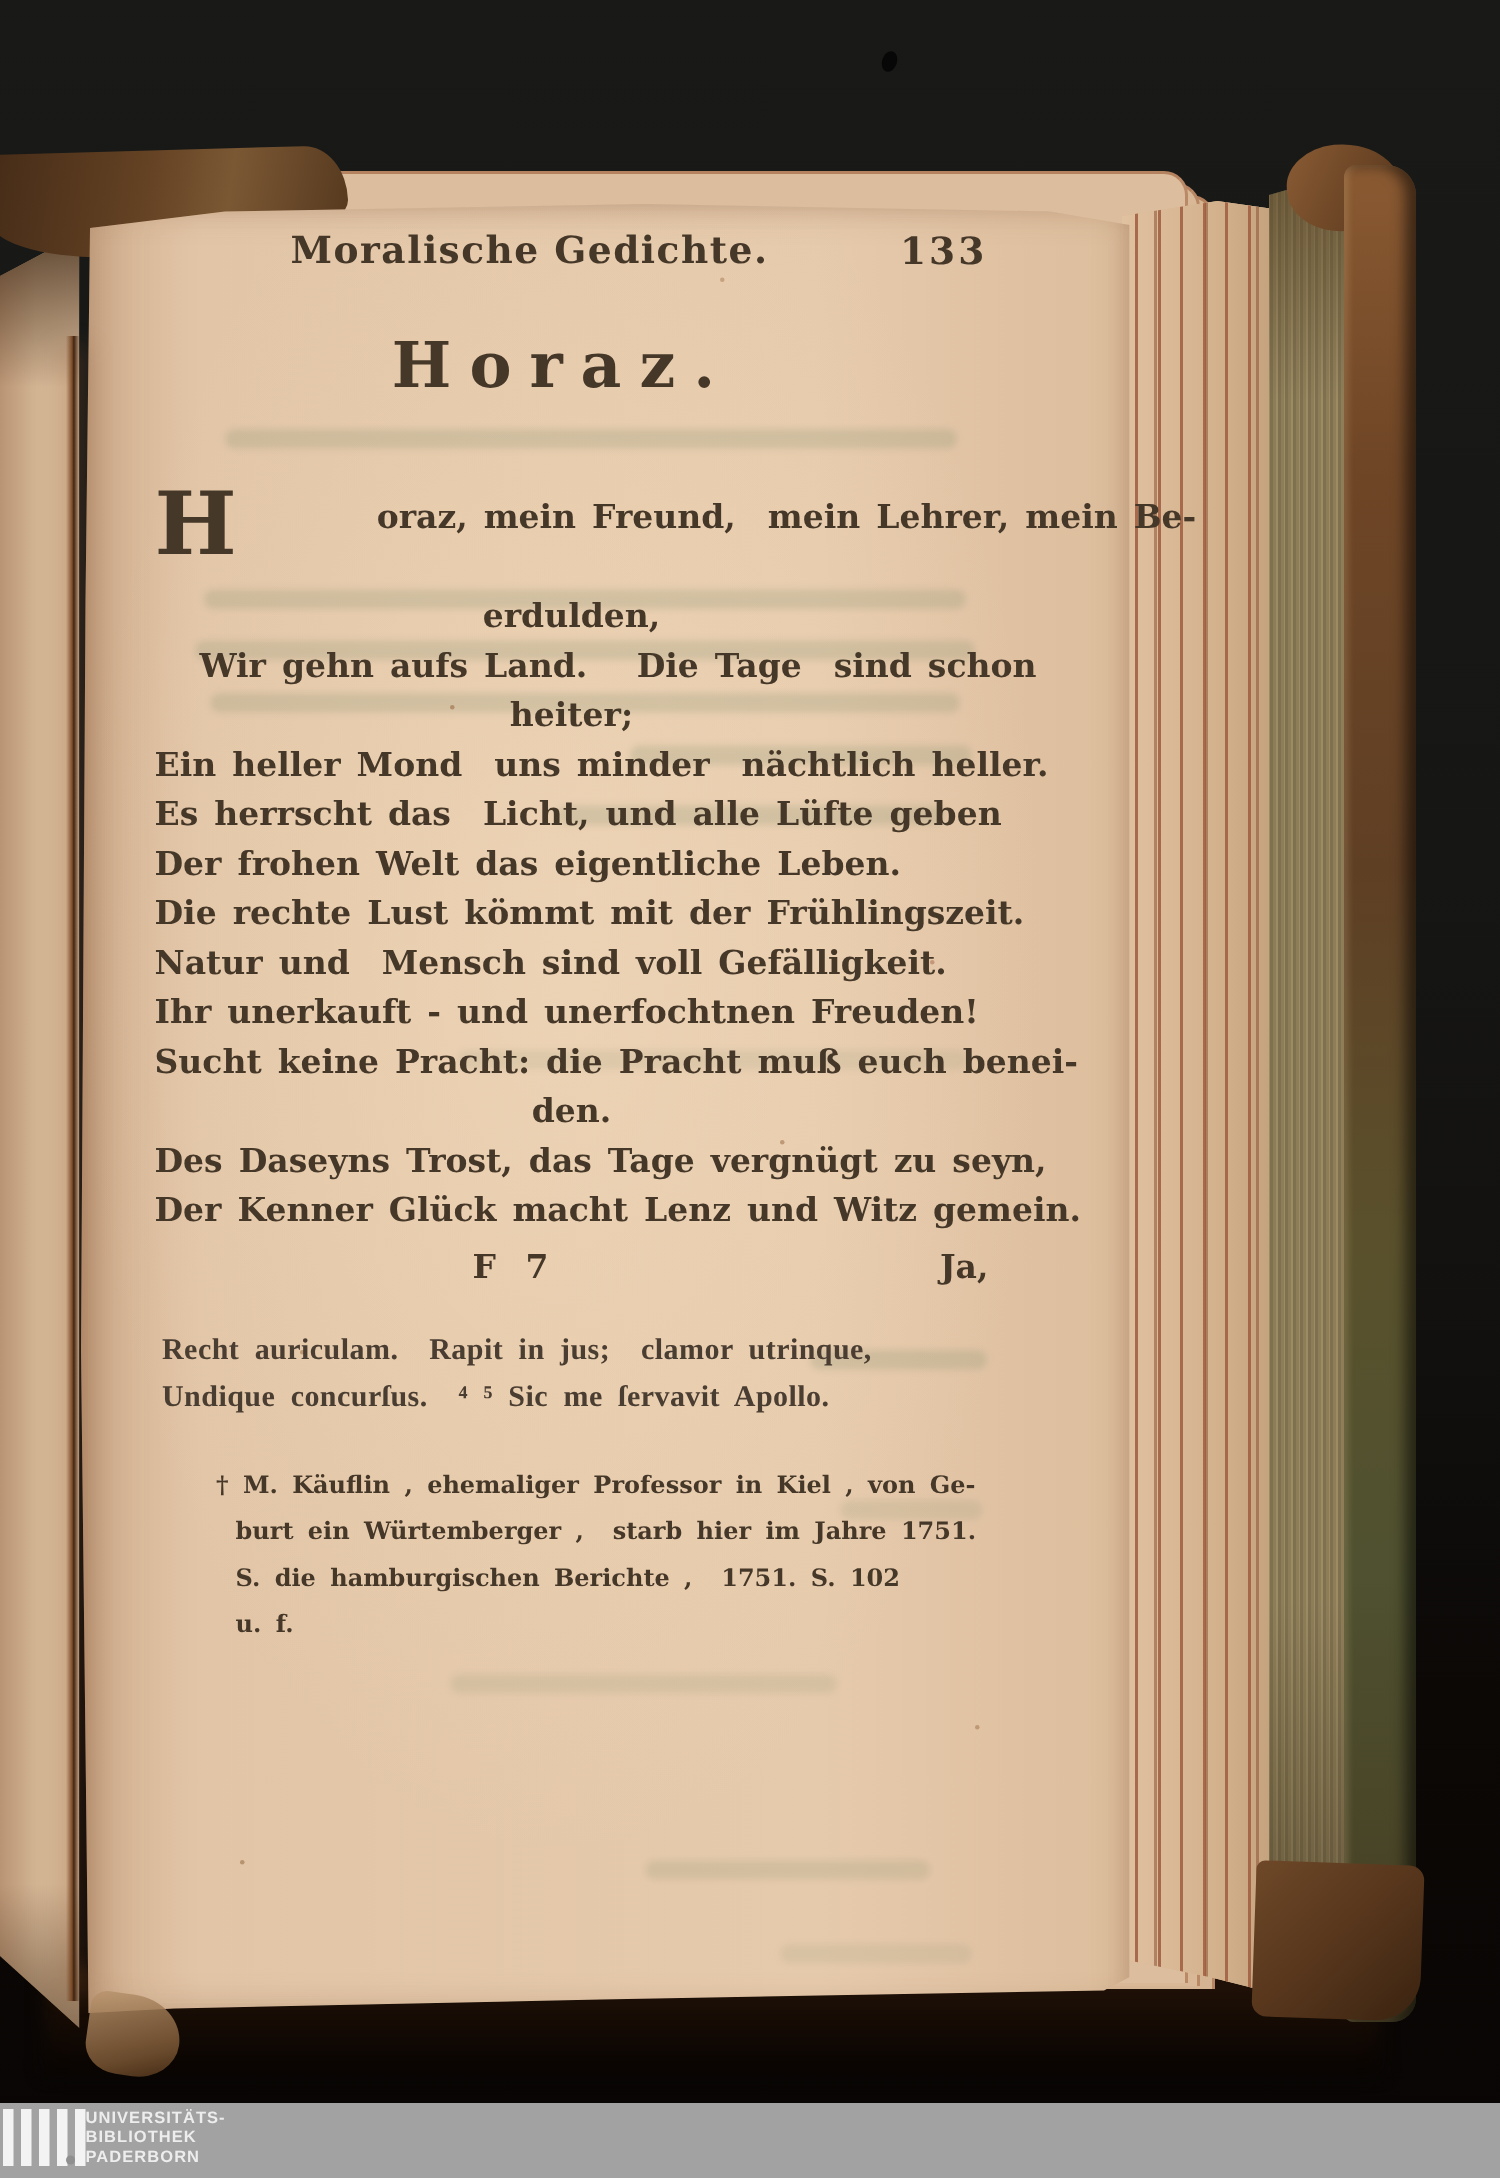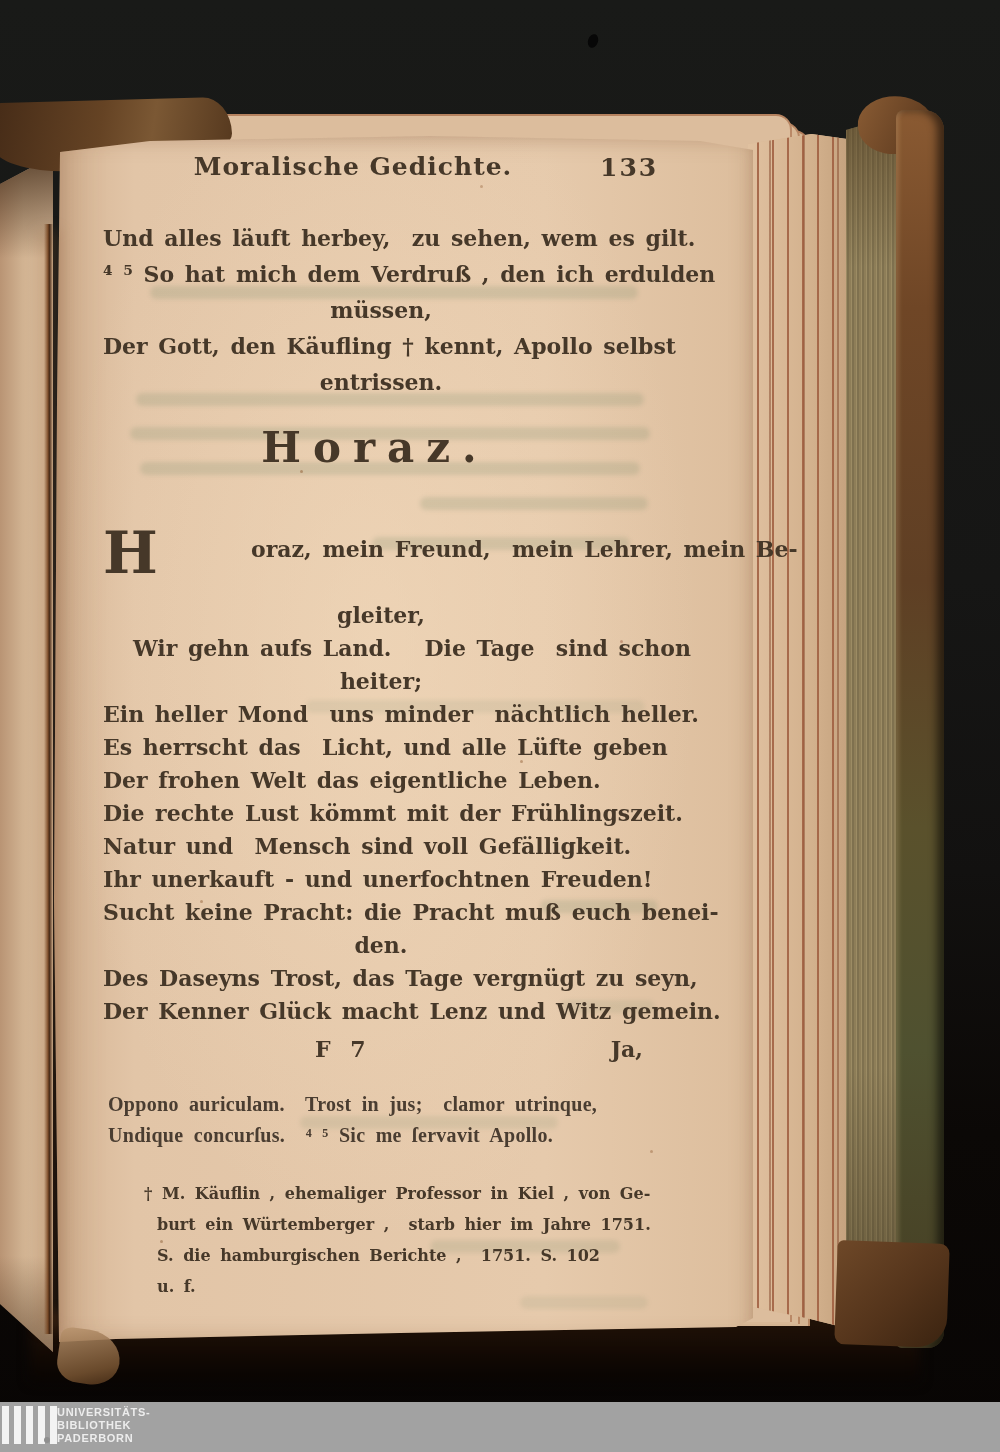--- a/index.html
+++ b/index.html
@@ -73,21 +73,21 @@
   .pagenum{position:absolute;left:497px;top:1px;letter-spacing:2px;}
   .intro{margin-top:24px;}
   .intro .tline{line-height:36px;}
   .poem-title{margin-top:22px;text-align:center;font-size:42px;line-height:52px;font-weight:bold;letter-spacing:12px;
     transform:translateX(-6px);}
   .poem{margin-top:26px;}
   .drop-line{line-height:33px;font-size:22px;font-weight:bold;word-spacing:3px;white-space:pre;}
   .drop-cap{float:left;font-size:58px;line-height:44px;margin:-2px 8px 0 0;font-weight:bold;}
   .sig-row{position:relative;height:33px;margin-top:8px;font-size:22px;font-weight:bold;}
   .sig-mark{position:absolute;left:212px;letter-spacing:6px;}
-  .catchword{position:absolute;right:16px;text-align:center;}
+  .catchword{position:absolute;right:0;text-align:center;}
   .fn-la{margin:20px 0 0 5px;font-family:"Liberation Serif",serif;color:#4a3d31;}
   .fn-la .tline{font-size:20px;line-height:31px;font-weight:bold;word-spacing:5px;letter-spacing:.3px;}
   .fn-de{margin-top:27px;}
   .fn-de .tline{font-size:16px;line-height:31px;margin-left:54px;word-spacing:4px;}
   .fn-de .first{margin-left:41px;}
   
   .band{position:absolute;left:0;top:1402px;width:1000px;height:50px;background:#a2a2a2;
     font-family:"Liberation Sans",sans-serif;}
   .bars{position:absolute;left:2px;top:4px;height:38px;}
   .bars span{display:inline-block;width:7px;height:38px;background:#f3f3f3;margin-right:5px;vertical-align:top;}
@@ -135,38 +135,30 @@
 
   <div class="speck"></div>
   <div class="top-speck"></div>
 
   <div class="col">
     <div class="header-row">
       <div class="running-title">Moralische Gedichte.</div>
       <div class="pagenum">133</div>
     </div>
 
-    <div class="intro">
-
-    <div class="tline">Und alles läuft herbey,  zu sehen, wem es gilt.</div>
-        <div class="tline">⁴ ⁵ So hat mich dem Verdruß , den ich erdulden</div>
-        <div class="tline c">müssen,</div>
-        <div class="tline">Der Gott, den Käufling † kennt, Apollo selbst</div>
-        <div class="tline c">entrissen.</div>
-      </div>
 
     <div class="poem-title">Horaz.</div>
 
     <div class="poem">
       <div class="drop-line">
         <span class="drop-cap">H</span><span>oraz, mein Freund,  mein Lehrer, mein Be-</span>
       </div>
       <div>
 
-      <div class="tline c">gleiter,</div>
+      <div class="tline c">erdulden,</div>
           <div class="tline ind">Wir gehn aufs Land.  Die Tage  sind schon</div>
           <div class="tline c">heiter;</div>
           <div class="tline">Ein heller Mond  uns minder  nächtlich heller.</div>
           <div class="tline">Es herrscht das  Licht, und alle Lüfte geben</div>
           <div class="tline">Der frohen Welt das eigentliche Leben.</div>
           <div class="tline">Die rechte Lust kömmt mit der Frühlingszeit.</div>
           <div class="tline">Natur und  Mensch sind voll Gefälligkeit.</div>
           <div class="tline">Ihr unerkauft - und unerfochtnen Freuden!</div>
           <div class="tline">Sucht keine Pracht: die Pracht muß euch benei-</div>
           <div class="tline c">den.</div>
@@ -174,21 +166,21 @@
           <div class="tline">Der Kenner Glück macht Lenz und Witz gemein.</div>
         </div>
       <div class="sig-row">
         <span class="sig-mark">F 7</span>
         <span class="catchword">Ja,</span>
       </div>
     </div>
 
     <div class="fn-la">
 
-    <div class="tline">Oppono auriculam.  Trost in jus;  clamor utrinque,</div>
+    <div class="tline">Recht auriculam.  Rapit in jus;  clamor utrinque,</div>
         <div class="tline">Undique concurſus.  ⁴ ⁵ Sic me ſervavit Apollo.</div>
       </div>
 
     <div class="fn-de">
 
     <div class="tline first">† M. Käuflin , ehemaliger Professor in Kiel , von Ge-</div>
         <div class="tline">burt ein Würtemberger ,  starb hier im Jahre 1751.</div>
         <div class="tline">S. die hamburgischen Berichte ,  1751. S. 102</div>
         <div class="tline">u. f.</div>
       </div>

